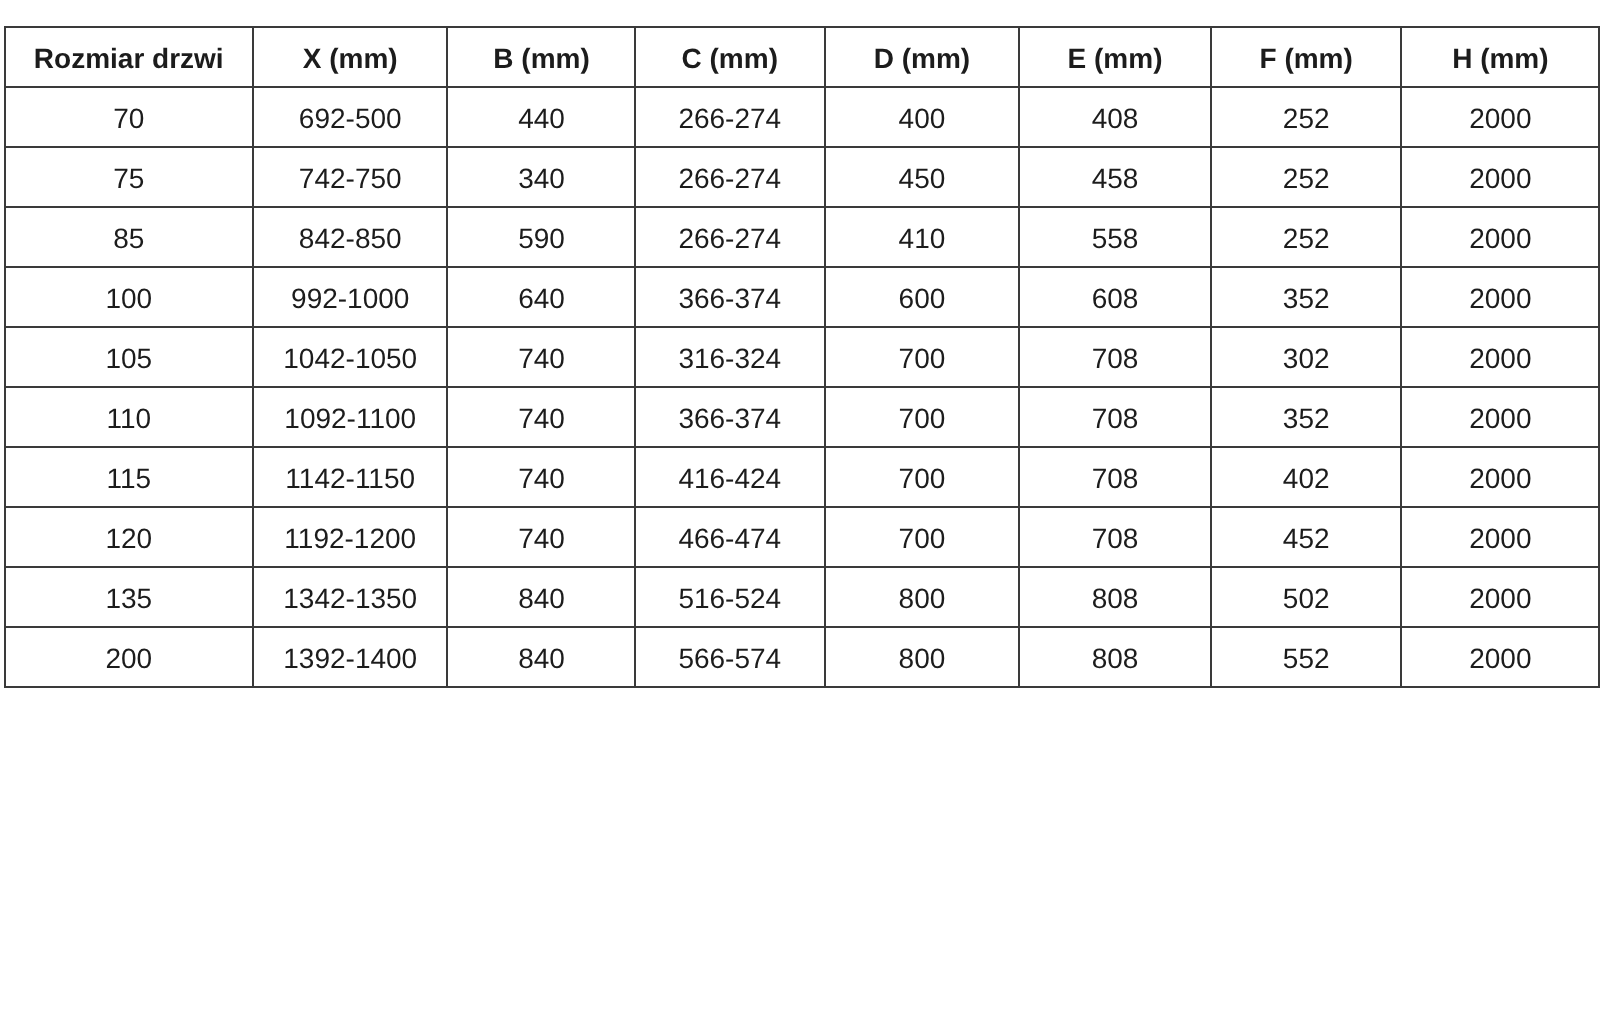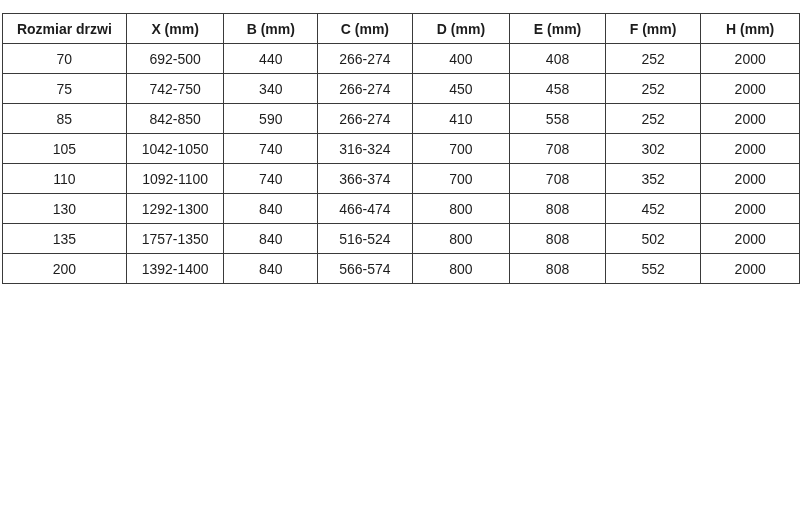--- a/index.html
+++ b/index.html
@@ -96,52 +96,72 @@
           <td>85</td>
           <td>842-850</td>
           <td>590</td>
           <td>266-274</td>
           <td>410</td>
           <td>558</td>
           <td>252</td>
           <td>2000</td>
         </tr>
         <tr>
+          <td>100</td>
+          <td>992-1000</td>
+          <td>640</td>
+          <td>366-374</td>
+          <td>600</td>
+          <td>608</td>
+          <td>352</td>
+          <td>2000</td>
+        </tr>
+        <tr>
           <td>105</td>
           <td>1042-1050</td>
           <td>740</td>
           <td>316-324</td>
           <td>700</td>
           <td>708</td>
           <td>302</td>
           <td>2000</td>
         </tr>
         <tr>
           <td>110</td>
           <td>1092-1100</td>
           <td>740</td>
           <td>366-374</td>
           <td>700</td>
           <td>708</td>
           <td>352</td>
           <td>2000</td>
         </tr>
         <tr>
-          <td>130</td>
-          <td>1292-1300</td>
-          <td>840</td>
+          <td>115</td>
+          <td>1142-1150</td>
+          <td>740</td>
+          <td>416-424</td>
+          <td>700</td>
+          <td>708</td>
+          <td>402</td>
+          <td>2000</td>
+        </tr>
+        <tr>
+          <td>120</td>
+          <td>1192-1200</td>
+          <td>740</td>
           <td>466-474</td>
-          <td>800</td>
-          <td>808</td>
+          <td>700</td>
+          <td>708</td>
           <td>452</td>
           <td>2000</td>
         </tr>
         <tr>
           <td>135</td>
-          <td>1757-1350</td>
+          <td>1342-1350</td>
           <td>840</td>
           <td>516-524</td>
           <td>800</td>
           <td>808</td>
           <td>502</td>
           <td>2000</td>
         </tr>
         <tr>
           <td>200</td>
           <td>1392-1400</td>

